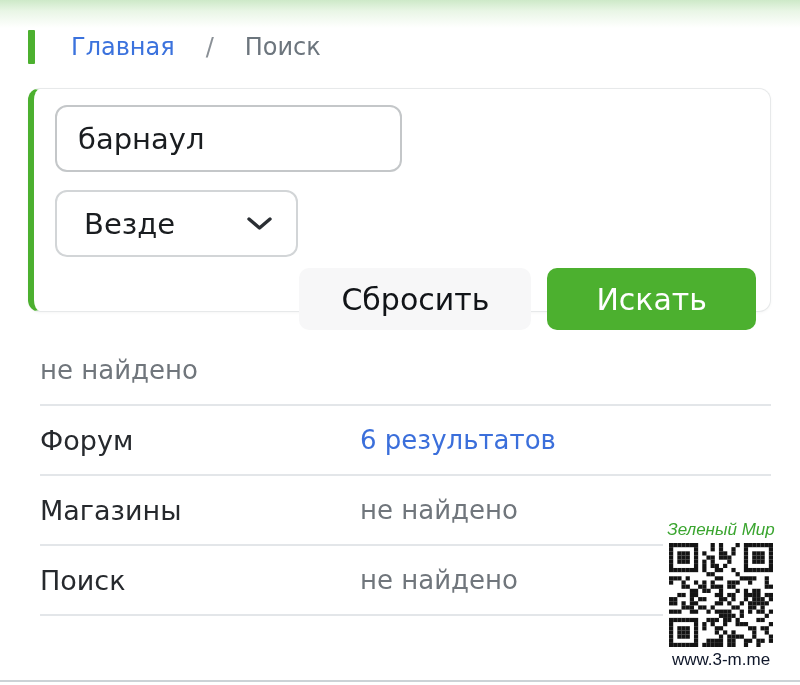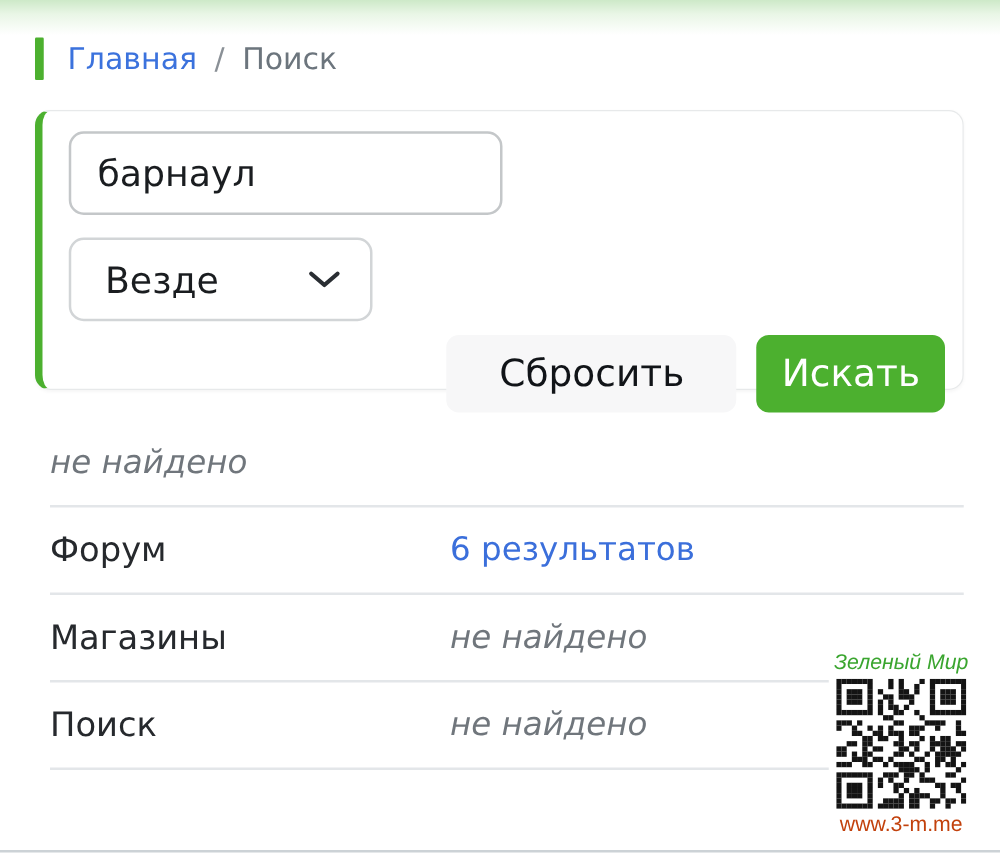--- a/index.html
+++ b/index.html
@@ -15,21 +15,21 @@
     background:linear-gradient(to bottom, #cde9c8 0%, #e9f6e6 40%, #ffffff 100%);
   }
   .bottom-line {
     position:absolute; left:0; right:0; bottom:3px; height:2px;
     background:#ccd2d6;
   }
 
   
   .breadcrumb {
     position:absolute; top:30px; left:28px;
-    display:flex; align-items:center; font-size:24px;
+    display:flex; align-items:center; font-size:24px;gap:17px;
   }
   .crumb-bar { width:7px; height:34px; background:#4cb02f; margin-right:19px; border-radius:1px; }
   .crumb-link { color:#3b72dd; text-decoration:none; cursor:pointer; }
   .crumb-sep { color:#8a9096; margin:0 14px; }
   .crumb-current { color:#6c757d; }
 
   
   .card {
     position:absolute; left:28px; top:88px; width:743px; height:224px;
     background:#fff; border:1px solid #e7e9ea; border-left:6px solid #4cb02f;
@@ -56,41 +56,41 @@
   }
   .checkbox svg { width:19px; height:15px; }
   .check-label { font-size:29px; color:#141619; cursor:pointer; }
 
   .form-row3 { display:flex; justify-content:flex-end; gap:16px; margin-top:11px; }
   .btn {
     height:62px; border:none; border-radius:10px; font-family:inherit;
     font-size:30px; cursor:pointer; display:flex; align-items:center; justify-content:center;
   }
   .btn-reset { background:#f7f7f8; color:#111418; padding:0 42px; }
-  .btn-search { background:#4cb02f; color:#ffffff; padding:0 20px; }
+  .btn-search { background:#4cb02f; color:#ffffff; padding:0 49px; }
 
   
   .results { position:absolute; left:40px; top:336px; width:731px; }
   .result-row {
     height:70px; display:flex; align-items:center;
     border-bottom:2px solid #e3e6e9;
   }
   .result-label { width:320px; font-size:27px; color:#26292d; }
   .result-value { font-size:26px; }
-  .result-value.muted { font-style:italic; color:#70767c; }
+  .result-value.muted { color:#70767c; }
   .result-value.link { color:#3b6fdb; cursor:pointer; }
 
   
   .watermark {
     position:absolute; right:21px; top:520px; width:116px;
     background:#fff; text-align:center;
   }
   .wm-title { color:#3aa52f; font-size:17px; font-family:"Liberation Sans", sans-serif; margin-bottom:3px; white-space:nowrap;font-style:italic; }
   .wm-qr { width:104px; height:104px; margin:0 auto; background:#fff; }
-  .wm-url { color:#c2410c; font-size:17px; font-family:"Liberation Sans", sans-serif; margin-top:3px; white-space:nowrap; }
+  .wm-url { color:#0f172a; font-size:17px; font-family:"Liberation Sans", sans-serif; margin-top:3px; white-space:nowrap; }
 </style>
 </head>
 <body>
 
 <div class="top-glow"></div>
 
 <nav class="breadcrumb">
   <span class="crumb-bar"></span>
   <a class="crumb-link">Главная</a>
   <span class="crumb-sep">/</span>

